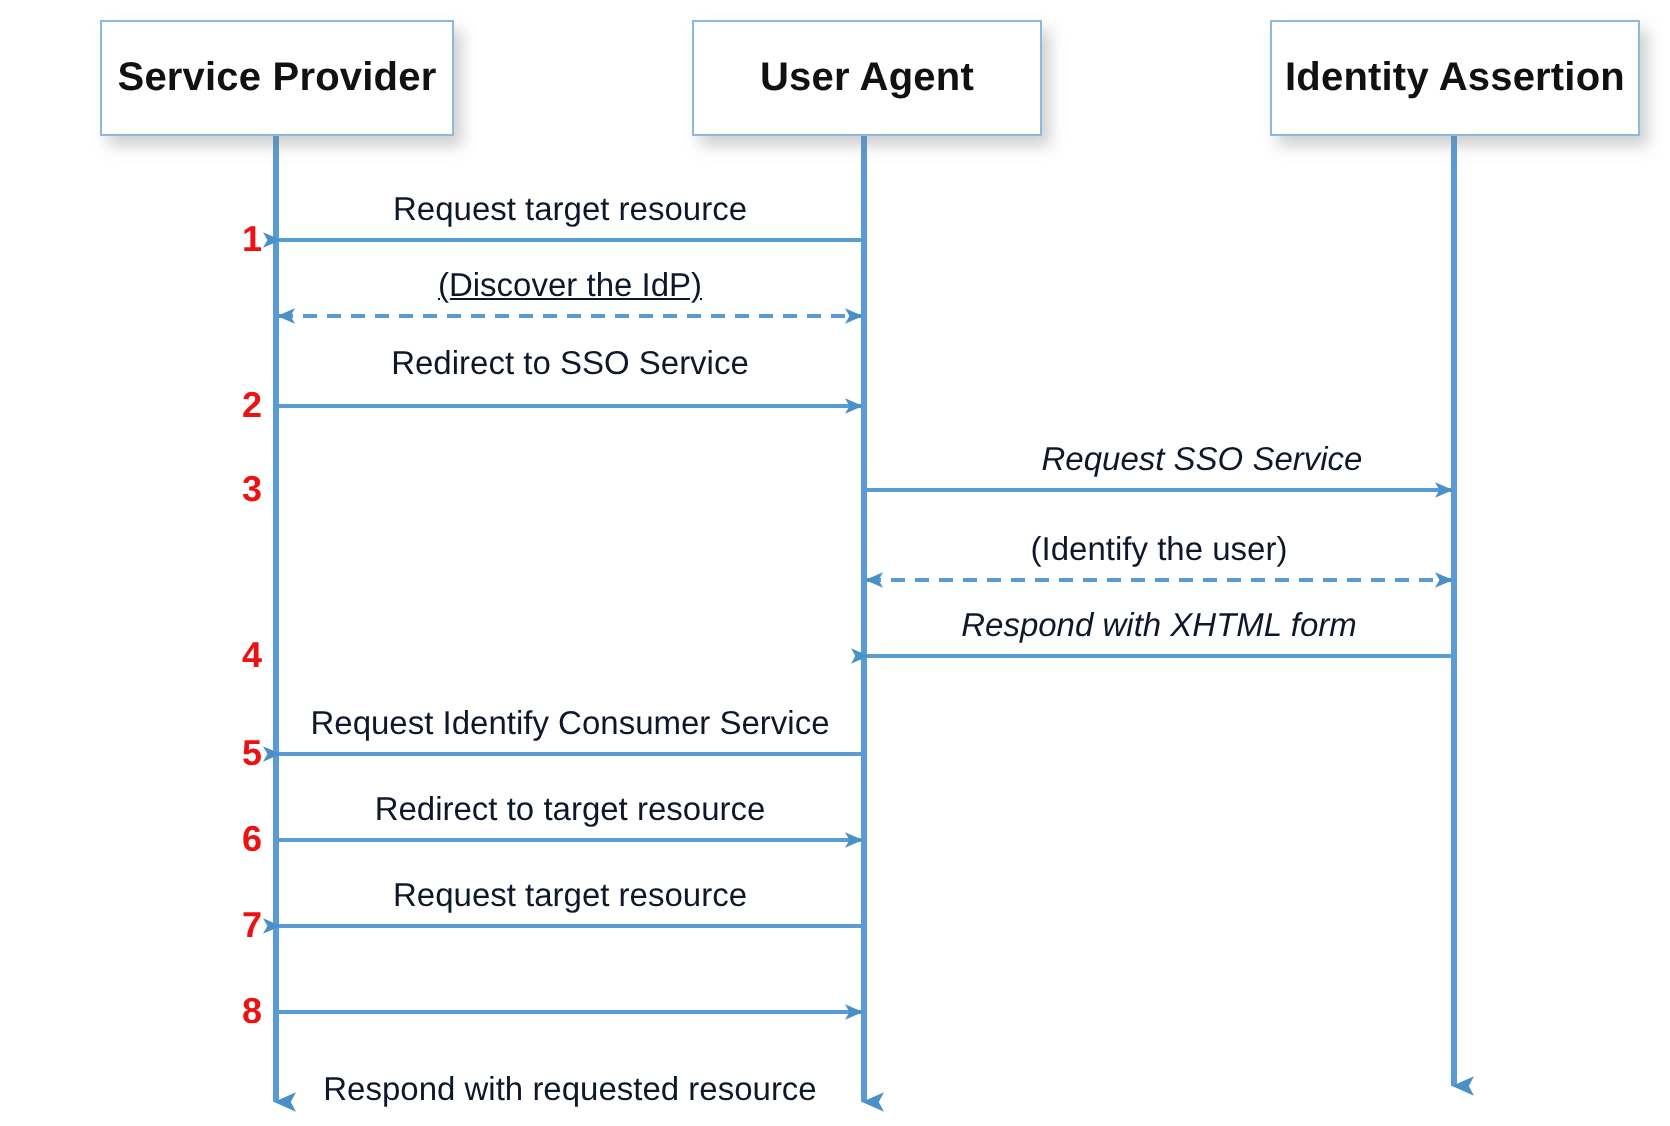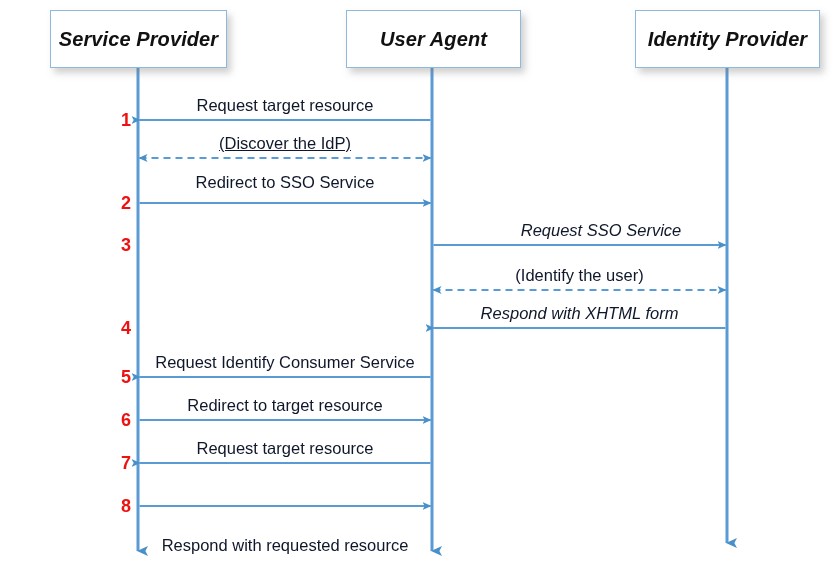--- a/index.html
+++ b/index.html
@@ -28,21 +28,20 @@
   }
   .actor-box {
     position: absolute;
     box-sizing: border-box;
     background: #ffffff;
     border: 1.6px solid #8EB9DC;
     box-shadow: 4px 5px 7px rgba(120,120,120,0.35);
     display: flex;
     align-items: center;
     justify-content: center;
-    font-style: italic;
   }
   .actor-label {
     font-family: "Liberation Sans", sans-serif;
     font-weight: bold;
     font-size: 20px;
     color: #111111;
     letter-spacing: 0.1px;
     white-space: nowrap;
   }
   .msg-label {
@@ -101,21 +100,21 @@
   </svg>
 
   <div id="actor-boxes">
       <div class="actor-box" style="left: 50px; top: 10px; width: 177px; height: 58px;">
         <span class="actor-label">Service Provider</span>
       </div>
       <div class="actor-box" style="left: 346px; top: 10px; width: 175px; height: 58px;">
         <span class="actor-label">User Agent</span>
       </div>
       <div class="actor-box" style="left: 635px; top: 10px; width: 185px; height: 58px;">
-        <span class="actor-label">Identity Provider</span>
+        <span class="actor-label">Identity Assertion</span>
       </div>
     </div>
   <div id="msg-labels">
       <div class="msg-label" style="left: 285px; top: 115px;">Request target resource</div>
       <div class="msg-label" style="left: 285px; top: 153px; text-decoration: underline;">(Discover the IdP)</div>
       <div class="msg-label" style="left: 285px; top: 192px;">Redirect to SSO Service</div>
       <div class="msg-label" style="left: 601px; top: 240px; font-style: italic;">Request SSO Service</div>
       <div class="msg-label" style="left: 579.5px; top: 285px;">(Identify the user)</div>
       <div class="msg-label" style="left: 579.5px; top: 323px; font-style: italic;">Respond with XHTML form</div>
       <div class="msg-label" style="left: 285px; top: 372px;">Request Identify Consumer Service</div>

